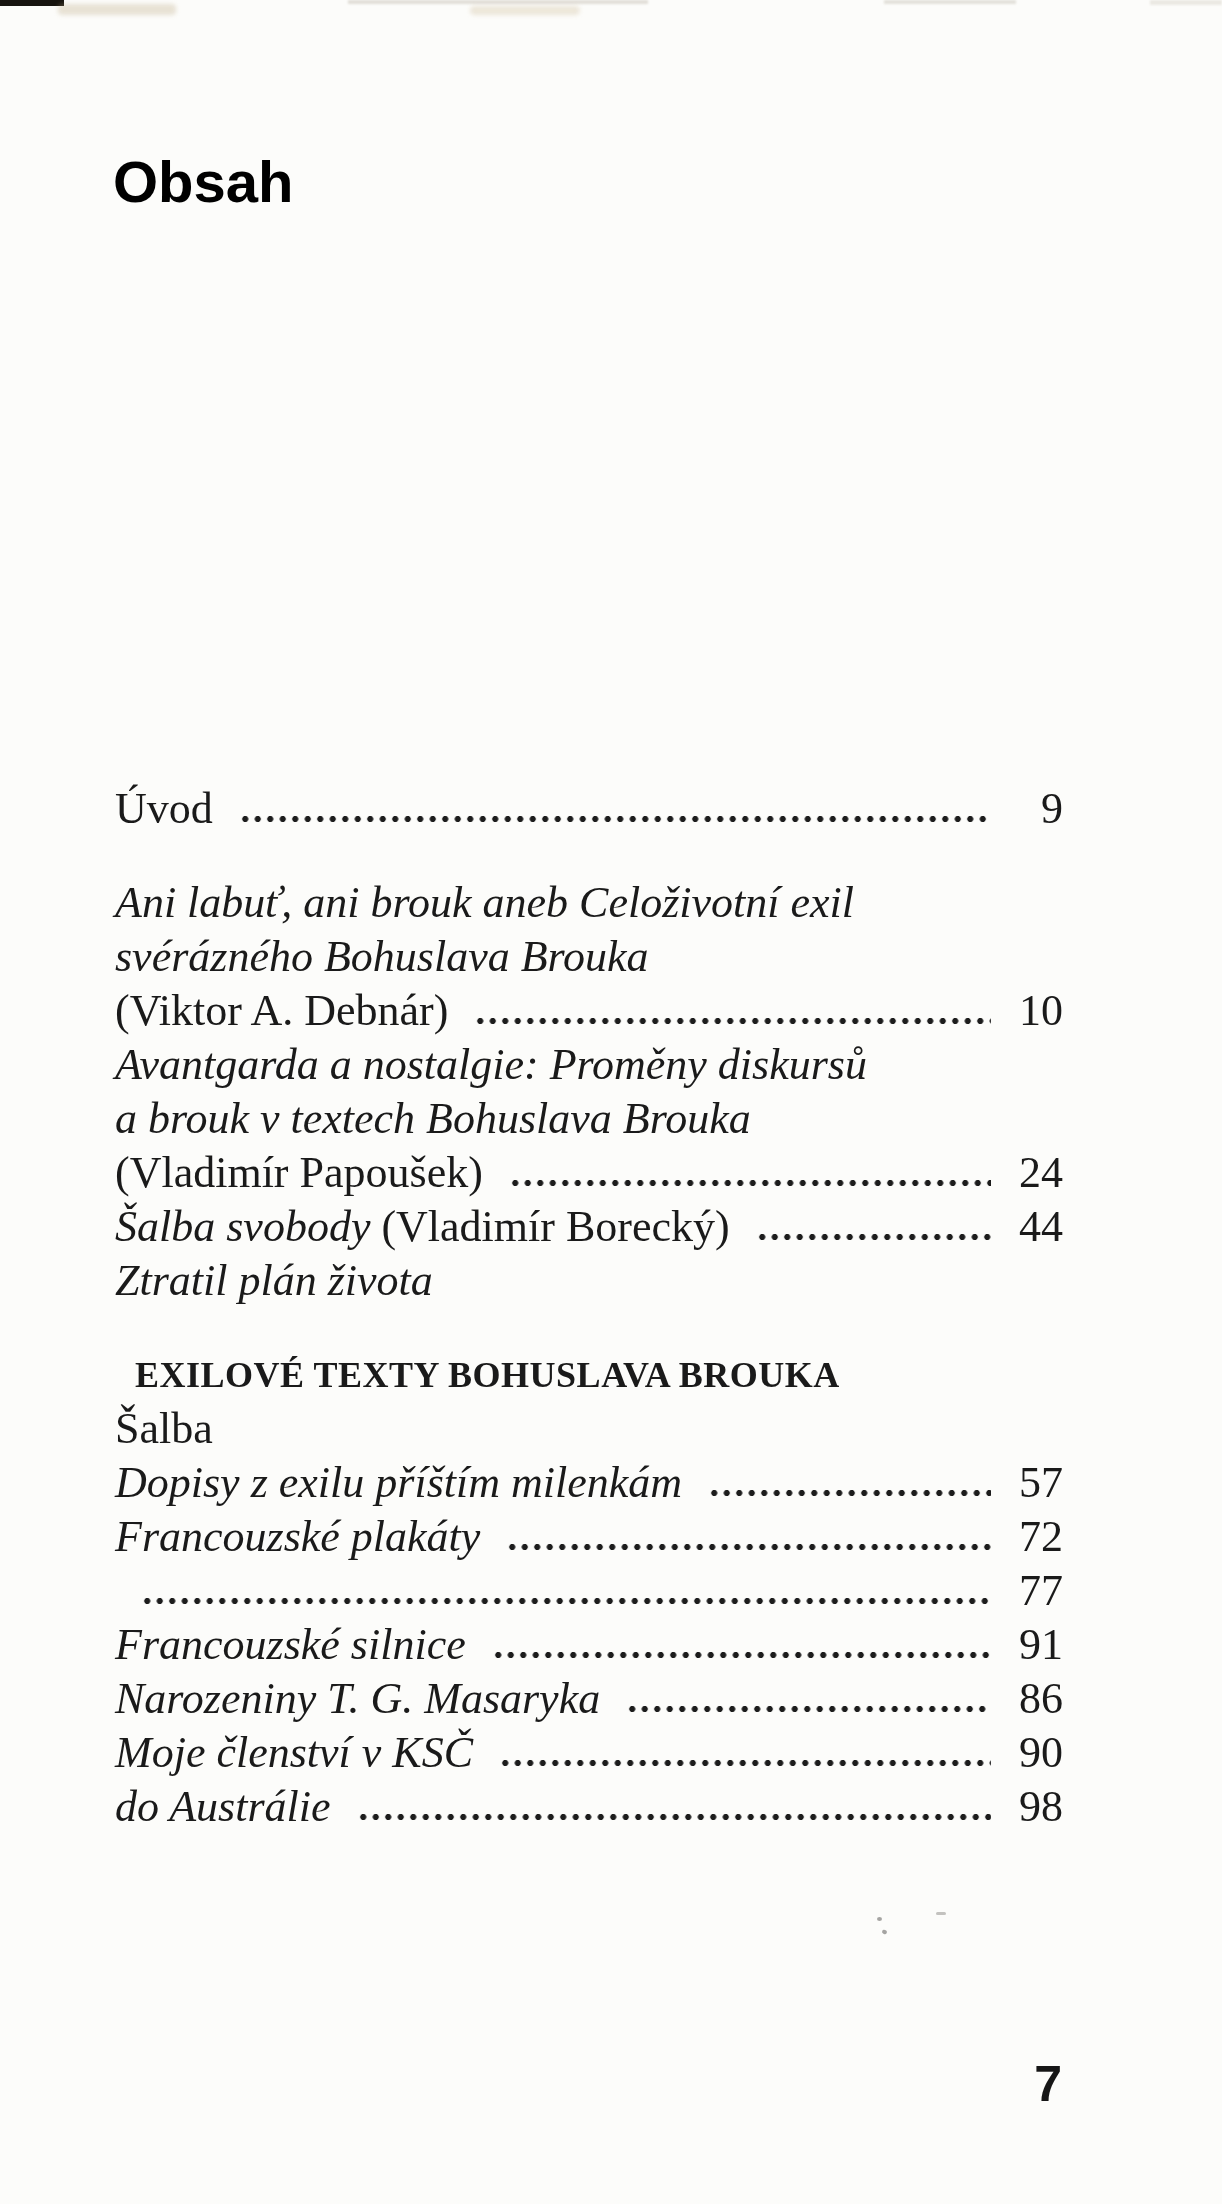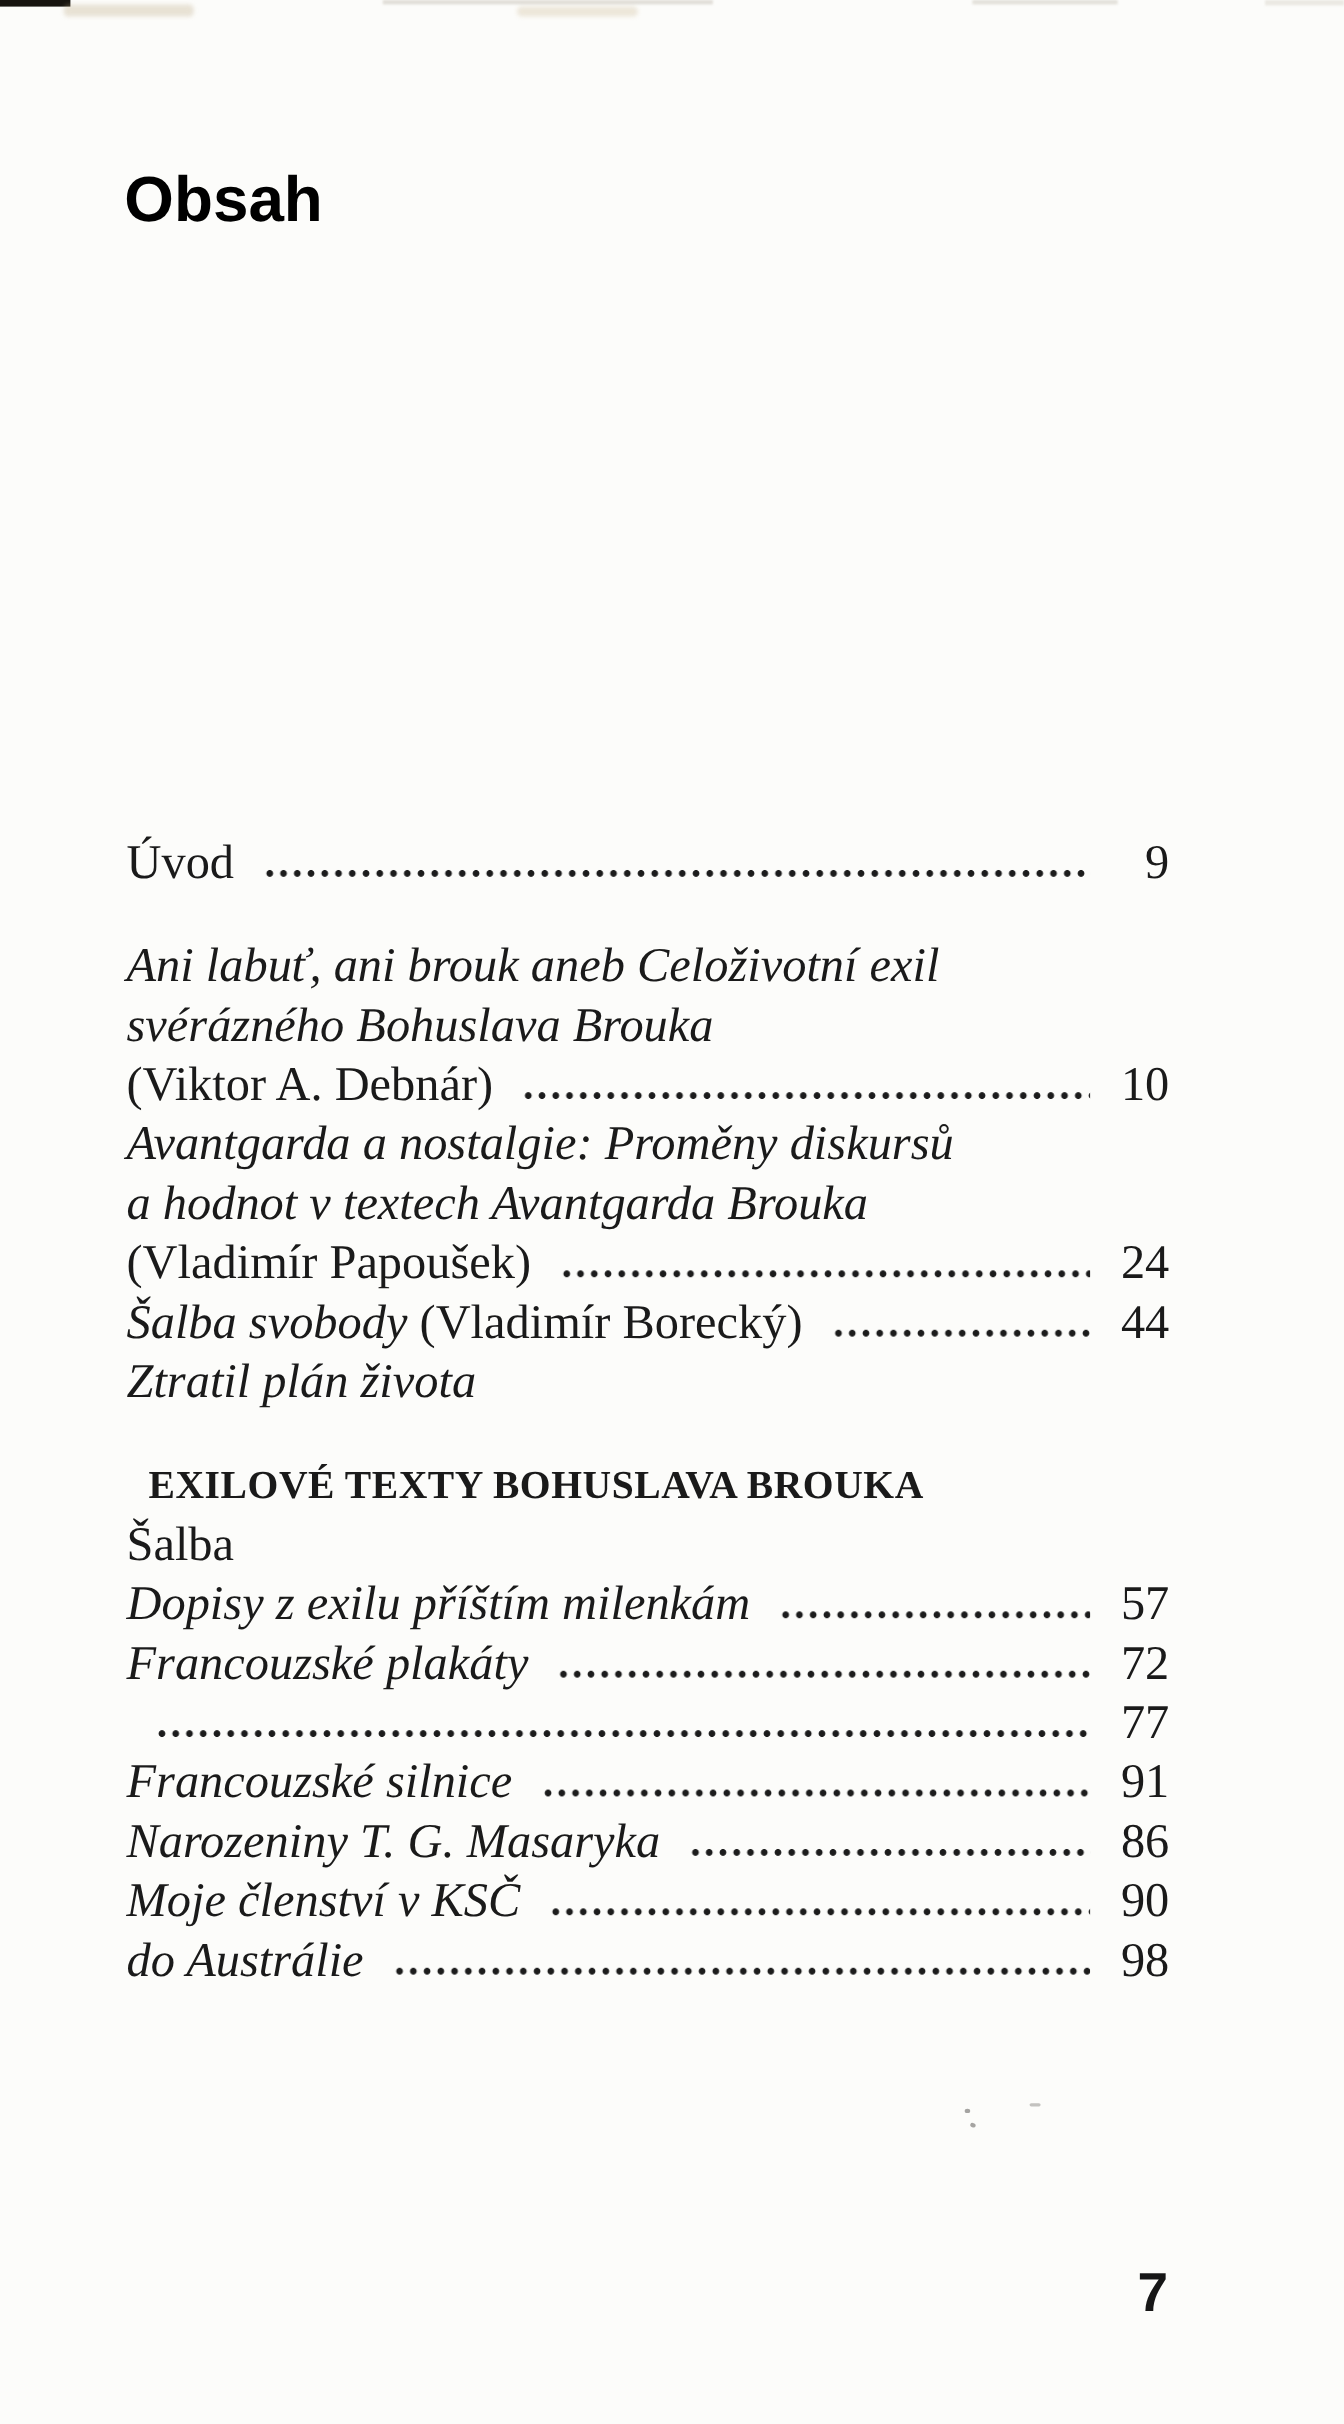--- a/index.html
+++ b/index.html
@@ -25,21 +25,21 @@
   .spk3{left:936px;top:1912px;width:10px;height:3px;background:rgba(90,86,80,.35);border-radius:2px;}
 
   .page-heading{
     position:absolute;left:113px;top:150px;
     font-family:"Liberation Sans", sans-serif;
     font-weight:700;font-size:58px;line-height:1.1;
     color:#000000;
   }
 
   .toc{
-    position:absolute;left:115px;top:757px;width:948px;
+    position:absolute;left:115px;top:782px;width:948px;
   }
   .row{
     display:flex;align-items:baseline;
     height:54px;line-height:54px;font-size:44px;
     white-space:nowrap;
   }
   .row.gap{margin-top:40px;}
   .row.head{font-weight:700;font-size:36px;letter-spacing:.5px;margin-left:20px;}
   .it{font-style:italic;}
   .leader{
@@ -90,21 +90,21 @@
       </div>
       <div class="row">
         <span><span>(Viktor A. Debnár)</span></span>
         <span class="leader"></span>
         <span class="pg">10</span>
       </div>
       <div class="row">
         <span><span class="it">Avantgarda a nostalgie: Proměny diskursů</span></span>
       </div>
       <div class="row">
-        <span><span class="it">a hodnot v textech Avantgarda Brouka</span></span>
+        <span><span class="it">a brouk v textech Bohuslava Brouka</span></span>
       </div>
       <div class="row">
         <span><span>(Vladimír Papoušek)</span></span>
         <span class="leader"></span>
         <span class="pg">24</span>
       </div>
       <div class="row">
         <span><span class="it">Šalba svobody </span><span>(Vladimír Borecký)</span></span>
         <span class="leader"></span>
         <span class="pg">44</span>

